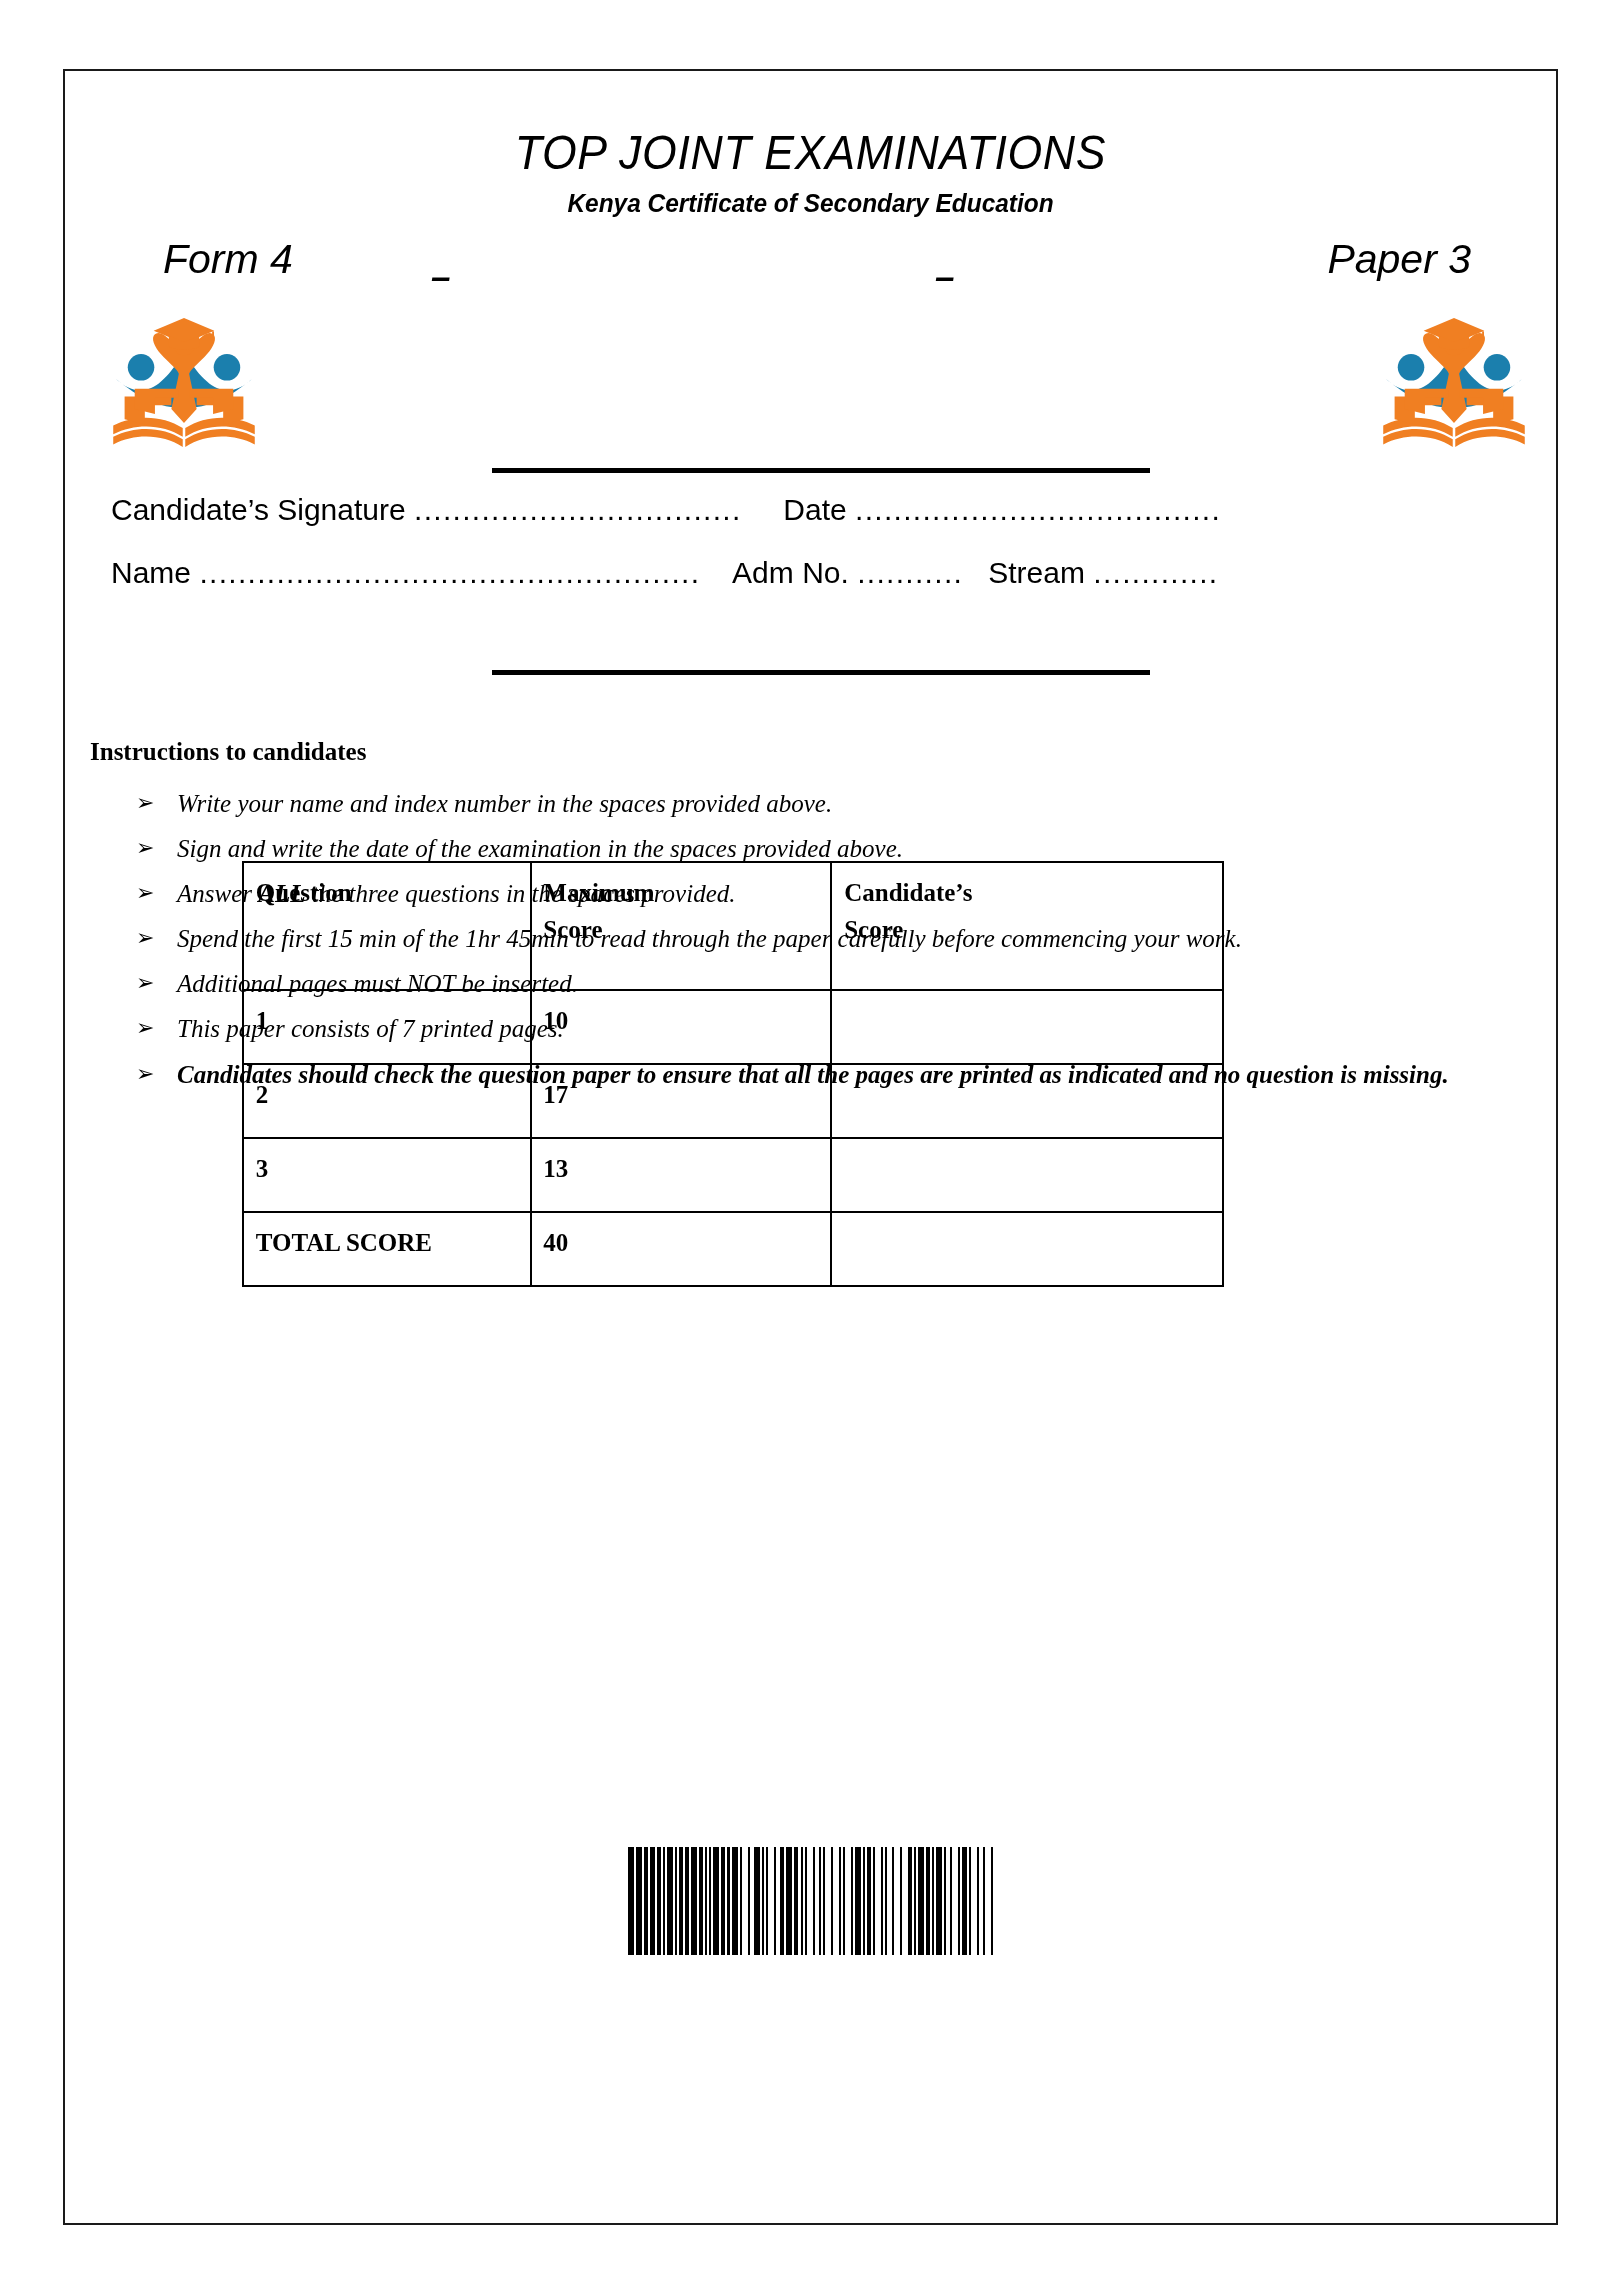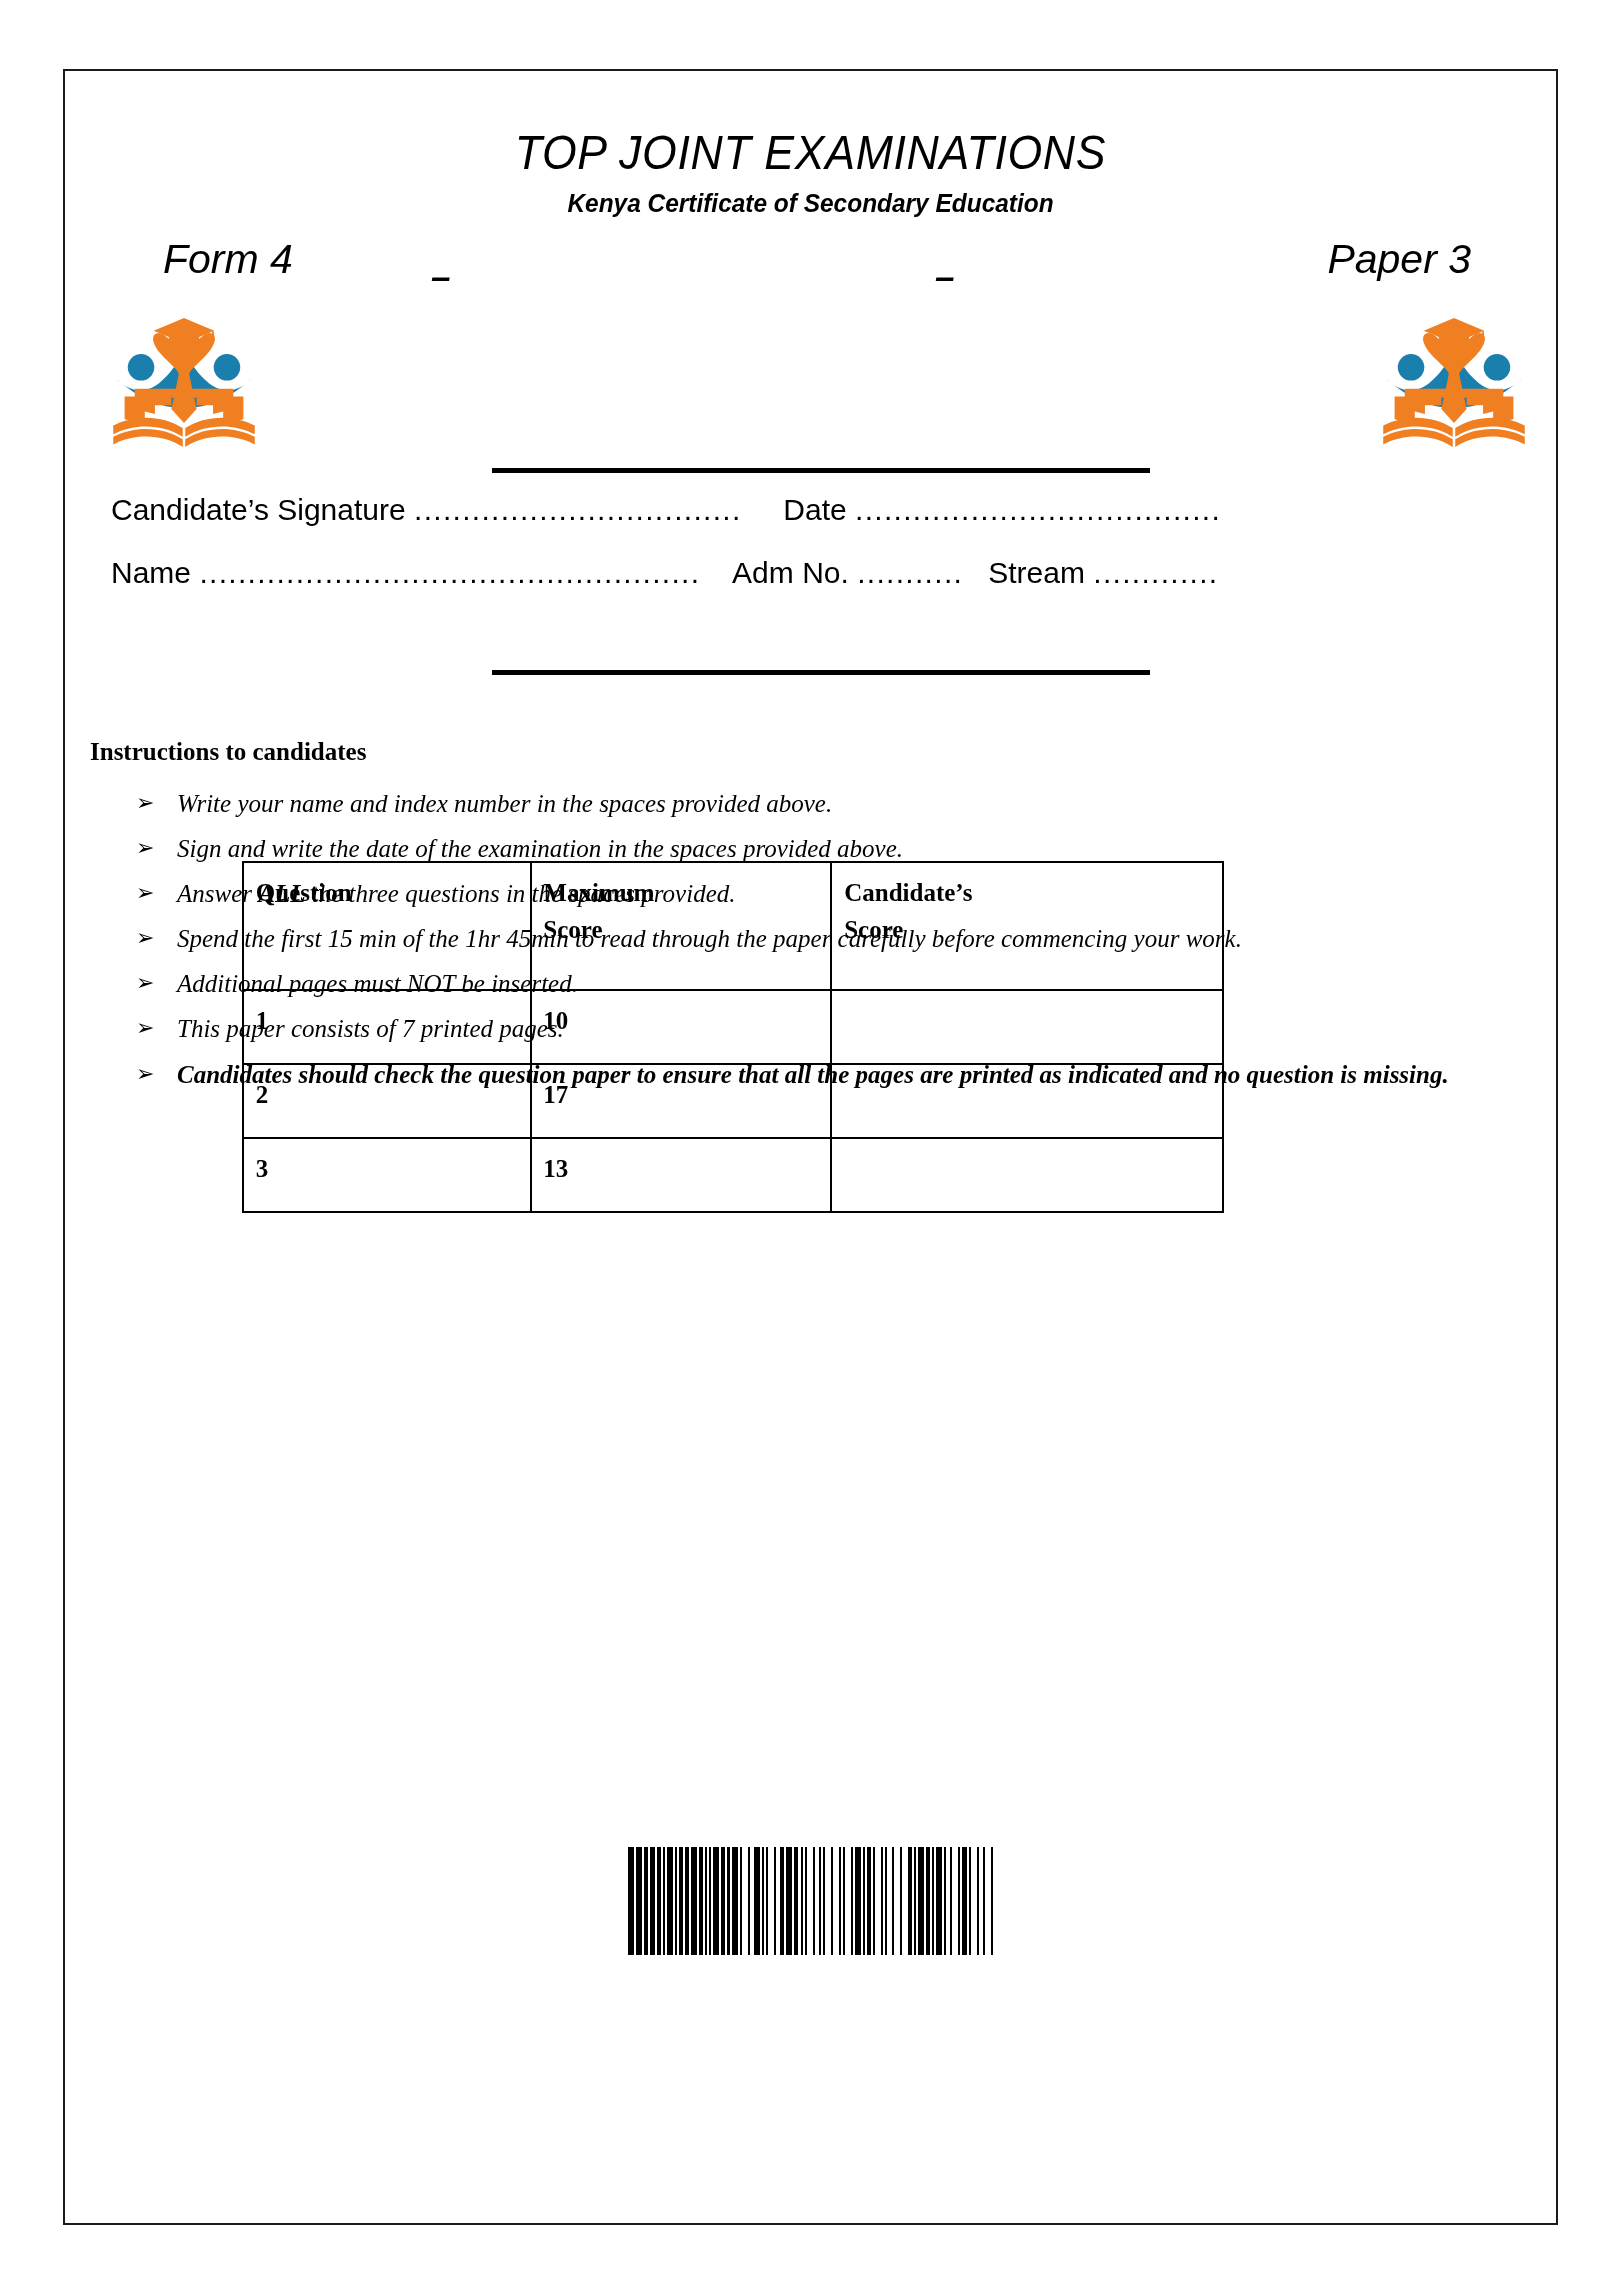--- a/index.html
+++ b/index.html
@@ -387,20 +387,25 @@
           <tr class="row-body">
             <td class="col-q">2</td>
             <td class="col-m">17</td>
             <td class="col-c"></td>
           </tr>
           <tr class="row-body">
             <td class="col-q">3</td>
             <td class="col-m">13</td>
             <td class="col-c"></td>
           </tr>
+          <tr class="row-body">
+            <td class="col-q">TOTAL SCORE</td>
+            <td class="col-m">40</td>
+            <td class="col-c"></td>
+          </tr>
         </tbody>
   </table>
 
   <div class="barcode-wrap">
     <div class="barcode-bars" id="barcode-bars"><i style="width: 5.9px;"></i><i style="width: 2px; background: transparent;"></i><i style="width: 5.9px;"></i><i style="width: 2px; background: transparent;"></i><i style="width: 3.9px;"></i><i style="width: 2px; background: transparent;"></i><i style="width: 5.9px;"></i><i style="width: 2px; background: transparent;"></i><i style="width: 3.9px;"></i><i style="width: 2px; background: transparent;"></i><i style="width: 2px;"></i><i style="width: 2px; background: transparent;"></i><i style="width: 5.9px;"></i><i style="width: 2px; background: transparent;"></i><i style="width: 2px;"></i><i style="width: 2px; background: transparent;"></i><i style="width: 3.9px;"></i><i style="width: 2px; background: transparent;"></i><i style="width: 3.9px;"></i><i style="width: 2px; background: transparent;"></i><i style="width: 5.9px;"></i><i style="width: 2px; background: transparent;"></i><i style="width: 3.9px;"></i><i style="width: 2px; background: transparent;"></i><i style="width: 2px;"></i><i style="width: 2px; background: transparent;"></i><i style="width: 2px;"></i><i style="width: 2px; background: transparent;"></i><i style="width: 5.9px;"></i><i style="width: 2px; background: transparent;"></i><i style="width: 3.9px;"></i><i style="width: 2px; background: transparent;"></i><i style="width: 3.9px;"></i><i style="width: 2px; background: transparent;"></i><i style="width: 5.9px;"></i><i style="width: 2px; background: transparent;"></i><i style="width: 2px;"></i><i style="width: 5.9px; background: transparent;"></i><i style="width: 2px;"></i><i style="width: 3.9px; background: transparent;"></i><i style="width: 5.9px;"></i><i style="width: 2px; background: transparent;"></i><i style="width: 2px;"></i><i style="width: 2px; background: transparent;"></i><i style="width: 2px;"></i><i style="width: 5.9px; background: transparent;"></i><i style="width: 2px;"></i><i style="width: 3.9px; background: transparent;"></i><i style="width: 3.9px;"></i><i style="width: 2px; background: transparent;"></i><i style="width: 5.9px;"></i><i style="width: 2px; background: transparent;"></i><i style="width: 3.9px;"></i><i style="width: 3.9px; background: transparent;"></i><i style="width: 2px;"></i><i style="width: 2px; background: transparent;"></i><i style="width: 2px;"></i><i style="width: 5.9px; background: transparent;"></i><i style="width: 2px;"></i><i style="width: 3.9px; background: transparent;"></i><i style="width: 2px;"></i><i style="width: 2px; background: transparent;"></i><i style="width: 2px;"></i><i style="width: 5.9px; background: transparent;"></i><i style="width: 2px;"></i><i style="width: 5.9px; background: transparent;"></i><i style="width: 2px;"></i><i style="width: 2px; background: transparent;"></i><i style="width: 2px;"></i><i style="width: 5.9px; background: transparent;"></i><i style="width: 2px;"></i><i style="width: 2px; background: transparent;"></i><i style="width: 5.9px;"></i><i style="width: 2px; background: transparent;"></i><i style="width: 2px;"></i><i style="width: 2px; background: transparent;"></i><i style="width: 3.9px;"></i><i style="width: 2px; background: transparent;"></i><i style="width: 2px;"></i><i style="width: 5.9px; background: transparent;"></i><i style="width: 2px;"></i><i style="width: 2px; background: transparent;"></i><i style="width: 2px;"></i><i style="width: 5.9px; background: transparent;"></i><i style="width: 2px;"></i><i style="width: 5.9px; background: transparent;"></i><i style="width: 2px;"></i><i style="width: 5.9px; background: transparent;"></i><i style="width: 3.9px;"></i><i style="width: 2px; background: transparent;"></i><i style="width: 2px;"></i><i style="width: 2px; background: transparent;"></i><i style="width: 5.9px;"></i><i style="width: 2px; background: transparent;"></i><i style="width: 3.9px;"></i><i style="width: 2px; background: transparent;"></i><i style="width: 2px;"></i><i style="width: 2px; background: transparent;"></i><i style="width: 5.9px;"></i><i style="width: 2px; background: transparent;"></i><i style="width: 2px;"></i><i style="width: 3.9px; background: transparent;"></i><i style="width: 2px;"></i><i style="width: 5.9px; background: transparent;"></i><i style="width: 2px;"></i><i style="width: 2px; background: transparent;"></i><i style="width: 5.9px;"></i><i style="width: 2px; background: transparent;"></i><i style="width: 2px;"></i><i style="width: 5.9px; background: transparent;"></i><i style="width: 2px;"></i><i style="width: 3.9px; background: transparent;"></i><i style="width: 2px;"></i><i style="width: 5.9px; background: transparent;"></i><i style="width: 2px;"></i></div>
   </div>
 
 </div>
 </div>
 

